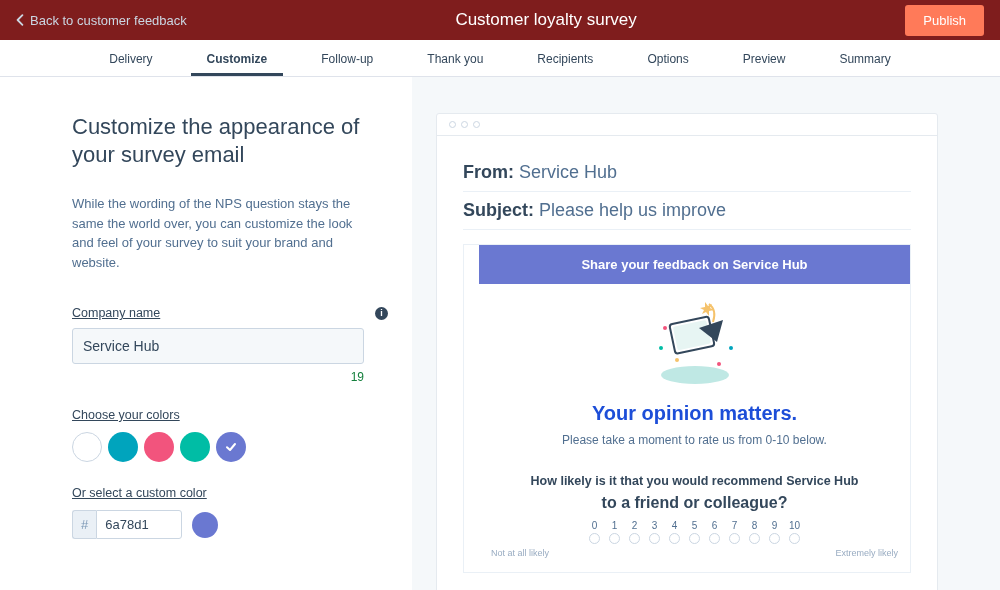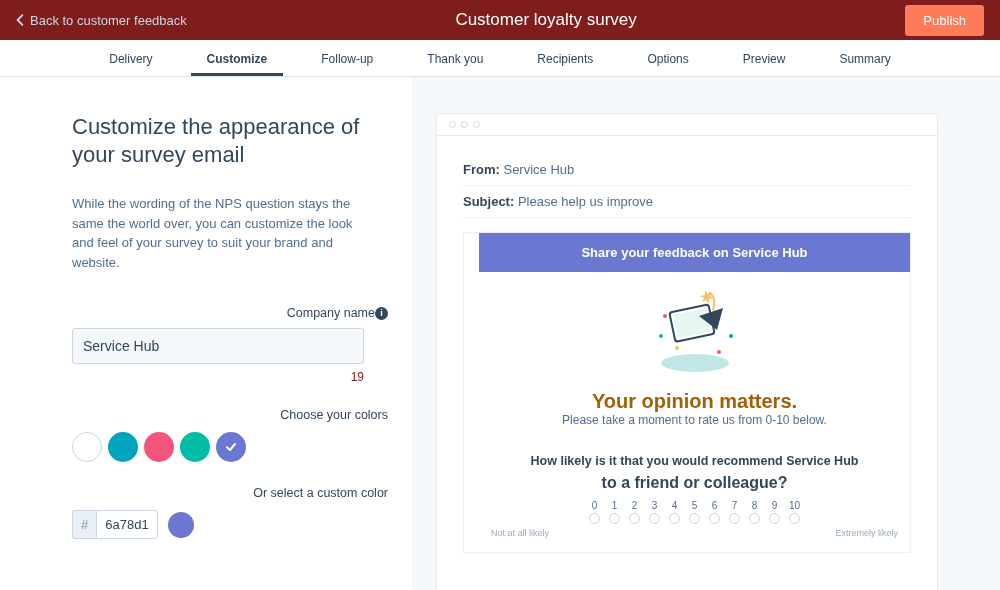--- a/index.html
+++ b/index.html
@@ -93,44 +93,45 @@
     color: #516f90;
     line-height: 1.5;
     margin-bottom: 34px;
     max-width: 300px;
   }
 
   .field-label {
     font-size: 12.5px;
     color: #33475b;
     display: flex;
-    justify-content: flex-end;
+    justify-content: space-between;
     align-items: center;
     margin-bottom: 8px;
+    text-decoration: underline;
   }
   .info-icon {
     width: 13px; height: 13px; border-radius: 50%;
     background: #33475b; color: #fff;
     font-size: 9px; font-weight: 700;
     display: inline-flex; align-items: center; justify-content: center;
   }
   .text-input {
     width: 292px;
     border: 1px solid #cbd6e2;
     border-radius: 3px;
     padding: 9px 10px;
     font-size: 14px;
     color: #33475b;
     background: #f5f8fa;
   }
   .counter {
     width: 292px;
     text-align: right;
     font-size: 12px;
-    color: #7f1d1d;
+    color: #15803d;
     margin-top: 6px;
     margin-bottom: 24px;
   }
 
   .colors-row {
     display: flex;
     gap: 6px;
     margin-top: 10px;
     margin-bottom: 24px;
   }
@@ -154,21 +155,21 @@
   .hex-prefix {
     border: 1px solid #cbd6e2;
     border-right: none;
     background: #eaf0f6;
     color: #7c98b6;
     padding: 6px 8px;
     border-radius: 3px 0 0 3px;
     font-size: 13px;
   }
   .hex-input {
-    width: 62px;
+    width: 86px;
     border: 1px solid #cbd6e2;
     border-radius: 0 3px 3px 0;
     padding: 6px 8px;
     font-size: 13px;
     color: #33475b;
     background: #fff;
   }
   .hex-preview { width: 26px; height: 26px; border-radius: 50%; background: #6a78d1; }
 
   
@@ -187,38 +188,38 @@
   }
   .browser-dots {
     height: 22px;
     display: flex; align-items: center; gap: 5px;
     padding: 0 12px;
     border-bottom: 1px solid #e5eaef;
   }
   .dot { width: 7px; height: 7px; border-radius: 50%; border: 1px solid #cbd6e2; }
 
   .email-body { padding: 18px 26px 0; }
-  .meta-line { font-size: 13px; padding: 8px 0; border-bottom: 1px solid #eaf0f6; color: #516f90; }
+  .meta-line { font-size: 18px; padding: 8px 0; border-bottom: 1px solid #eaf0f6; color: #516f90; }
   .meta-line b { color: #33475b; font-weight: 600; }
 
   .email-card {
     margin-top: 14px;
     border: 1px solid #eaf0f6;
     text-align: center;
     padding-left: 15px;
   }
   .email-banner {
     background: #6a78d1;
     color: #fff;
     font-size: 13px;
     font-weight: 600;
     padding: 12px 8px;
   }
   .illus { margin: 14px auto 10px; width: 120px; height: 90px; }
-  .email-h { font-size: 20px; font-weight: 700; color: #a16207; }
+  .email-h { font-size: 20px; font-weight: 700; color: #1d4ed8; margin-bottom: 8px; }
   .email-sub { font-size: 12px; color: #516f90; margin-bottom: 24px; }
   .nps-q { font-size: 12.5px; font-weight: 700; color: #33475b; padding: 0 14px; line-height: 1.7; }
   .nps-q2 { font-size: 16px; font-weight: 700; color: #33475b; margin: 2px 0 8px; }
 
   .scale-row { display: flex; justify-content: center; gap: 9px; font-size: 10px; color: #516f90; }
   .scale-col { display: flex; flex-direction: column; align-items: center; gap: 2px; }
   .radio { width: 11px; height: 11px; border-radius: 50%; border: 1px solid #cbd6e2; cursor:pointer;}
   .anchors { display: flex; justify-content: space-between; font-size: 9px; color: #99acc2; padding: 4px 12px 14px; }
 </style>
 </head>

